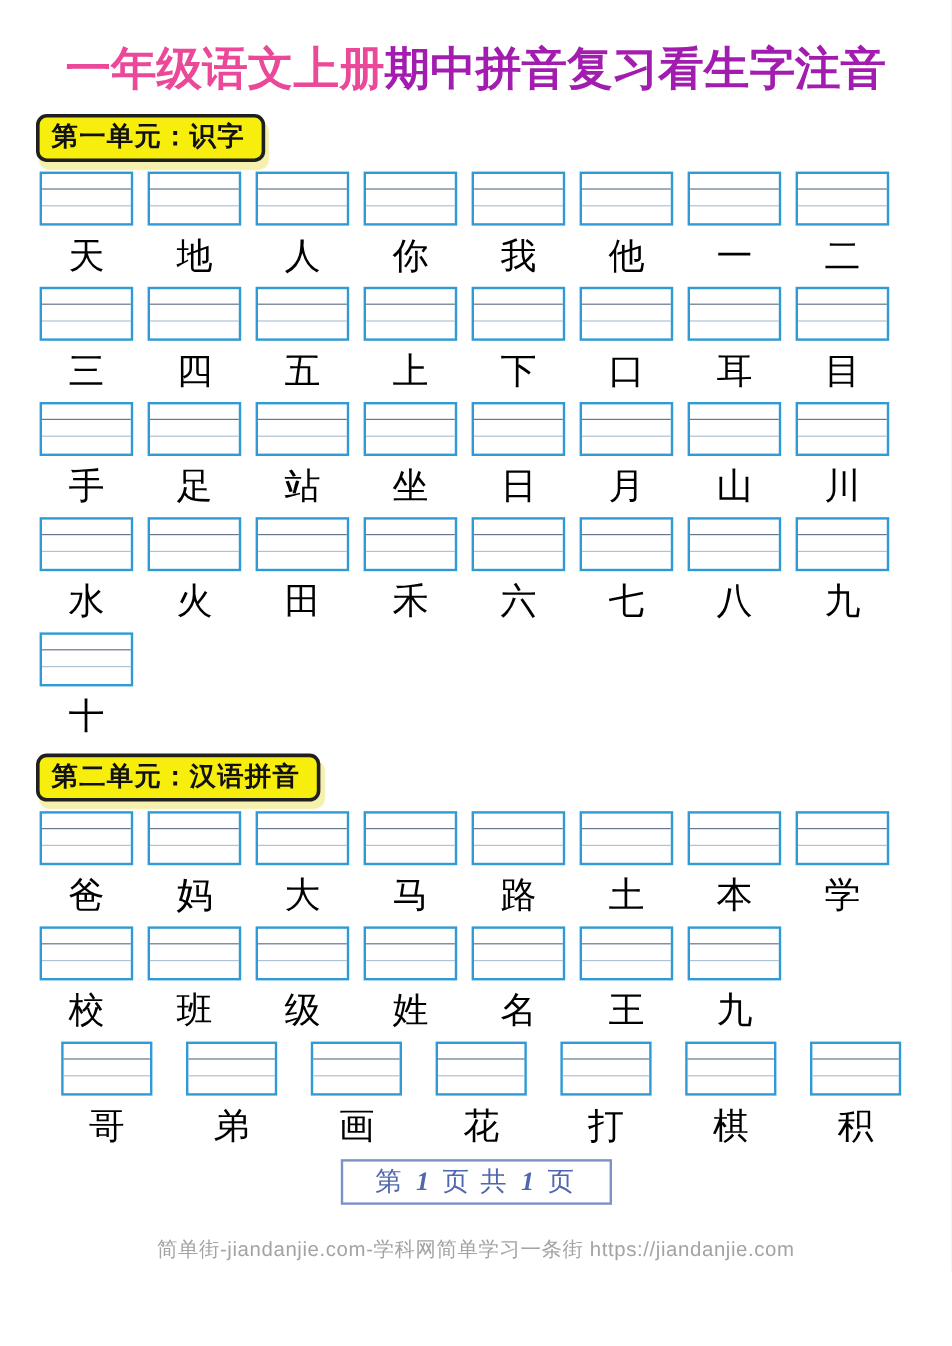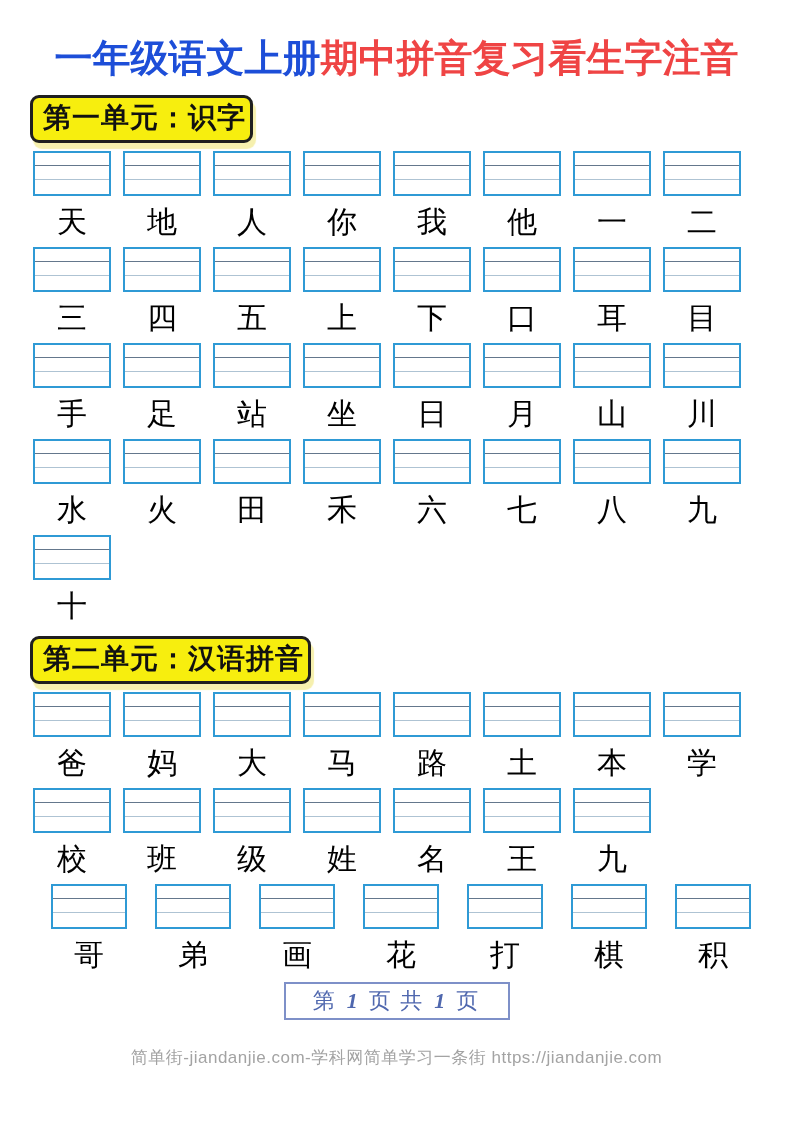--- a/index.html
+++ b/index.html
@@ -6,28 +6,28 @@
   .page{
     width:793px;height:1122px;background:#ffffff;margin:0 auto;
     position:relative;overflow:hidden;
     font-family:"Liberation Serif","DejaVu Serif",serif;
   }
   
   .title{
     padding-top:36px;text-align:center;font-size:38px;font-weight:bold;
     line-height:1.2;letter-spacing:0;white-space:nowrap;
   }
-  .title .t-black{color:#1d4ed8;}
-  .title .t-red{color:#ef4444;margin-top:12px;}
+  .title .t-black{color:#ec4899;}
+  .title .t-red{color:#a21caf;margin-top:12px;}
   
   .heading-row{margin:13px 0 8px 30px;}
   .heading{
     display:inline-block;background:#f7ee0e;color:#111;
     border:3px solid #1f1f1f;border-radius:9px;
-    padding:1px 4px 3px 10px;font-size:28px;font-weight:bold;
+    padding:1px 14px 3px 10px;font-size:22px;font-weight:bold;
     box-shadow:3px 6px 1px #f6f0ae;letter-spacing:1px;
   }
   
   .cell-row{display:flex;padding-left:27px;}
   .cell-row.wide{padding-left:37px;}
   .cell{width:90px;display:flex;justify-content:center;align-items:center;}
   .cell-row.wide .cell{width:104px;}
   .box-row{margin-bottom:9px;}
   .char-row{margin-bottom:8px;height:34px;}
   

